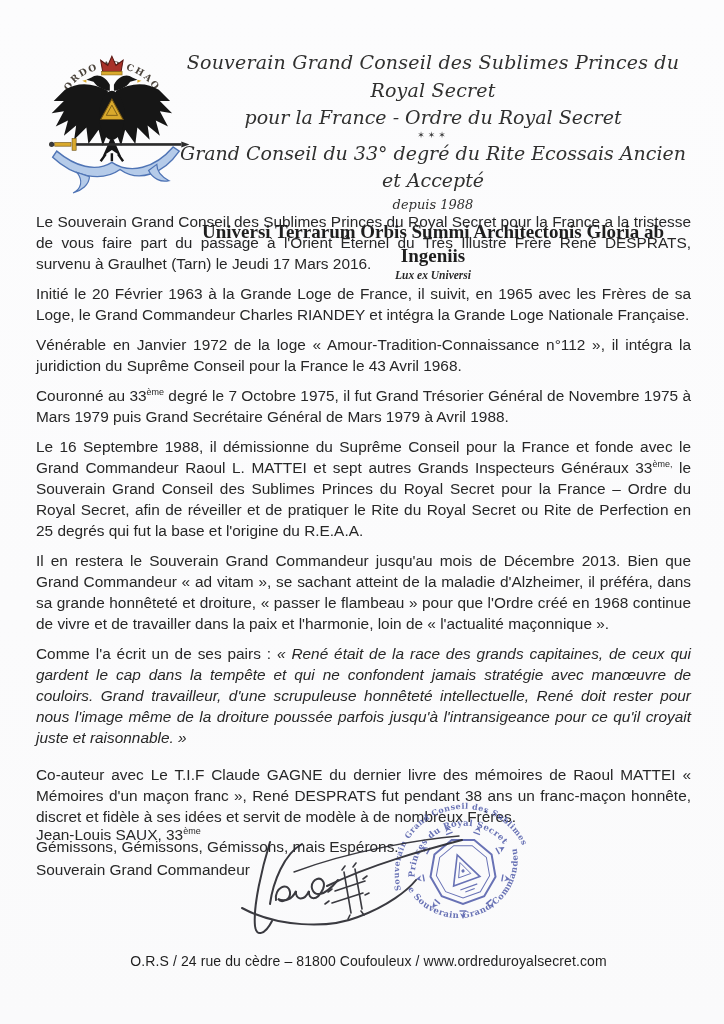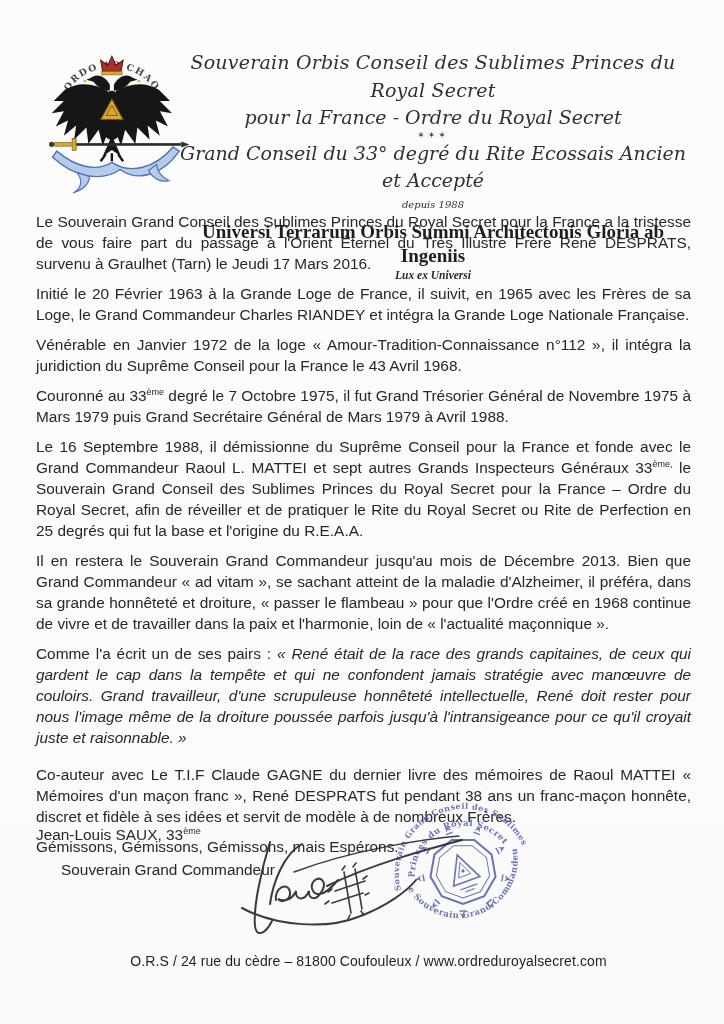--- a/index.html
+++ b/index.html
@@ -7,33 +7,33 @@
         background:linear-gradient(180deg,#fcfcfd 0%,#fbfbfc 60%,#fafafb 100%);
         font-family:"Liberation Sans",sans-serif;color:#262626;}
   
   .logo{position:absolute;left:44px;top:48px;width:148px;height:148px;}
   .titles{position:absolute;left:172px;top:48px;width:522px;text-align:center;}
   .script{font-family:"DejaVu Serif",serif;font-style:italic;color:#30302f;}
   .t1{font-size:19px;line-height:28px;letter-spacing:.2px;}
   .t2{font-size:19px;line-height:26px;}
   .stars{font-size:9px;line-height:10px;color:#3a3a3a;letter-spacing:3px;}
   .t3{font-size:19px;line-height:27px;}
-  .t4{font-size:10px;line-height:22px;text-align:center;}
+  .t4{font-size:13px;line-height:22px;text-align:center;}
   .motto{font-family:"Liberation Serif",serif;font-weight:bold;font-size:19px;line-height:24px;color:#1e1e1e;margin-top:4px;}
   .motto-sub{font-family:"Liberation Serif",serif;font-style:italic;font-weight:bold;font-size:11.5px;line-height:14px;color:#2a2a2a;}
   
   .body{position:absolute;left:36px;right:33px;top:211px;text-align:justify;
         font-size:15.4px;line-height:21px;color:#272727;}
   .body p{margin:0 0 9px 0;}
   .body p.nogap{margin-bottom:16px;}
   sup{font-size:9px;vertical-align:super;line-height:0;}
   .it{font-style:italic;}
   
   .sig-block{position:absolute;left:36px;top:826px;font-size:15.4px;color:#272727;}
-  .sig-role{margin-top:17px;margin-left:25px;}
+  .sig-role{margin-top:17px;}
   .signature{position:absolute;left:232px;top:828px;width:256px;height:122px;}
   .stamp{position:absolute;left:388px;top:796px;width:150px;height:150px;opacity:.88;}
   
   .footer{position:absolute;left:13px;right:0;top:953px;text-align:center;
           font-size:14px;letter-spacing:.1px;color:#1f1f1f;font-family:"Liberation Sans",sans-serif;}
 </style>
 </head>
 <body>
 
 <div class="page">
@@ -70,21 +70,21 @@
     <rect x="25" y="88.6" width="4" height="11.6" fill="#d9a92c" stroke="#6e5214" stroke-width=".6"></rect>
     <rect x="29" y="93.2" width="103" height="2.6" fill="#2c2c2c"></rect>
     <path d="M132,91.6 L140,94.5 L132,97.4 Z" fill="#2c2c2c"></path>
 
     <path d="M10,101 C28,116 48,122 64,112 C82,124 106,118 124,97 L130,101 C114,124 90,132 72,119 C54,132 26,126 6,107 Z" fill="#b5cbe9" stroke="#4f74b5" stroke-width="1.4"></path>
     <path d="M30,122 C36,130 34,138 26,142 C34,140 42,134 42,126 Z" fill="#b5cbe9" stroke="#4f74b5" stroke-width="1.2"></path>
     <path d="M100,120 C104,128 112,132 120,130 C112,126 108,120 108,114 Z" fill="#b5cbe9" stroke="#4f74b5" stroke-width="1.2"></path>
   </svg>
 
   <div class="titles">
-    <div class="script t1">Souverain Orbis Conseil des Sublimes Princes du Royal Secret</div>
+    <div class="script t1">Souverain Grand Conseil des Sublimes Princes du Royal Secret</div>
     <div class="script t2">pour la France - Ordre du Royal Secret</div>
     <div class="stars">✶✶✶</div>
     <div class="script t3">Grand Conseil du 33° degré du Rite Ecossais Ancien et Accepté</div>
     <div class="script t4">depuis 1988</div>
     <div class="motto">Universi Terrarum Orbis Summi Architectonis Gloria ab Ingeniis</div>
     <div class="motto-sub">Lux ex Universi</div>
   </div>
 
   <main class="body">
     <p>Le Souverain Grand Conseil des Sublimes Princes du Royal Secret pour la France a la tristesse de vous faire part du passage à l'Orient Éternel du Très Illustre Frère René DESPRATS, survenu à Graulhet (Tarn) le Jeudi 17 Mars 2016.</p>

